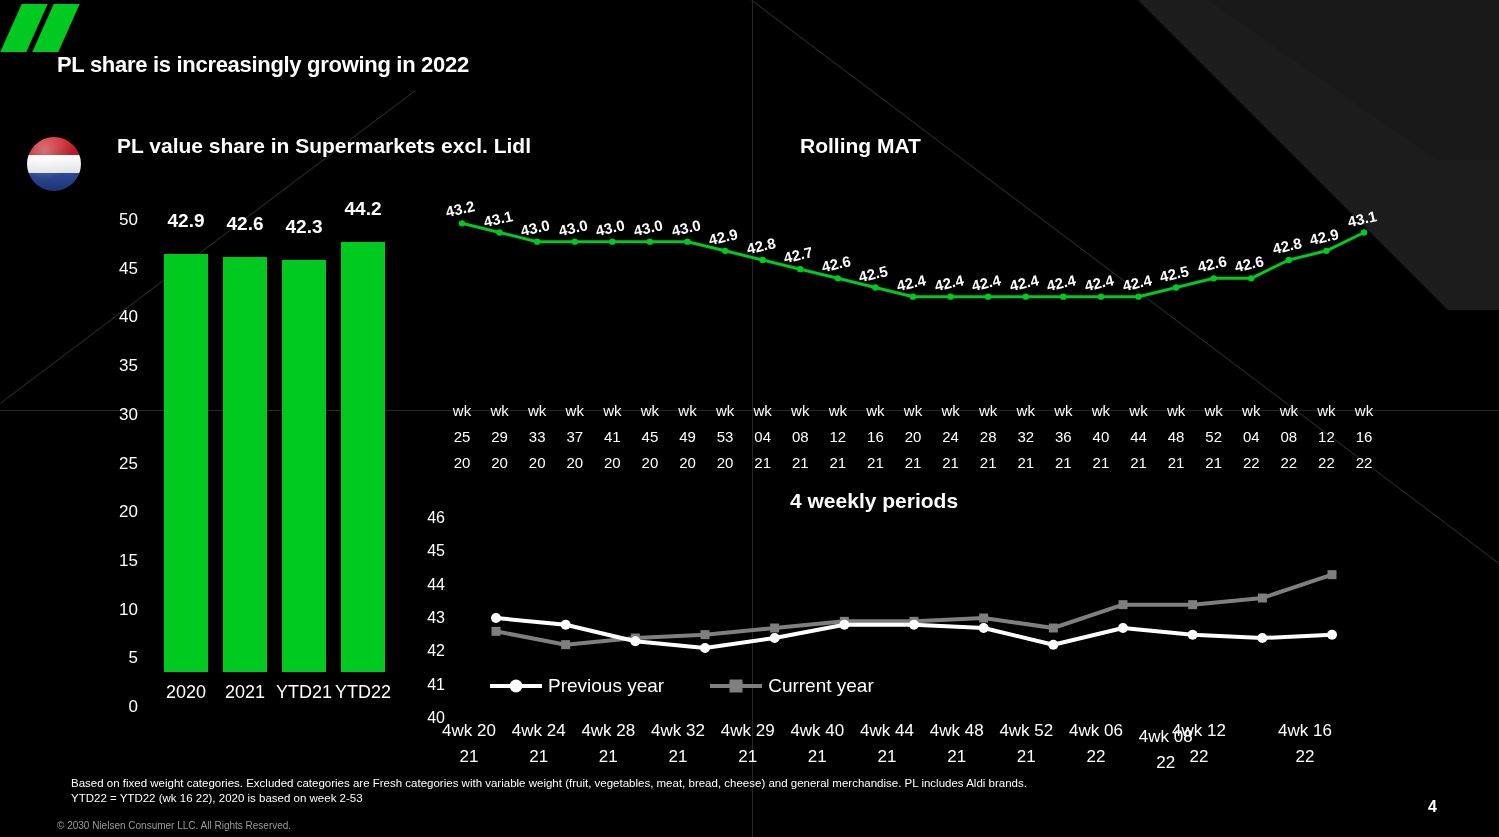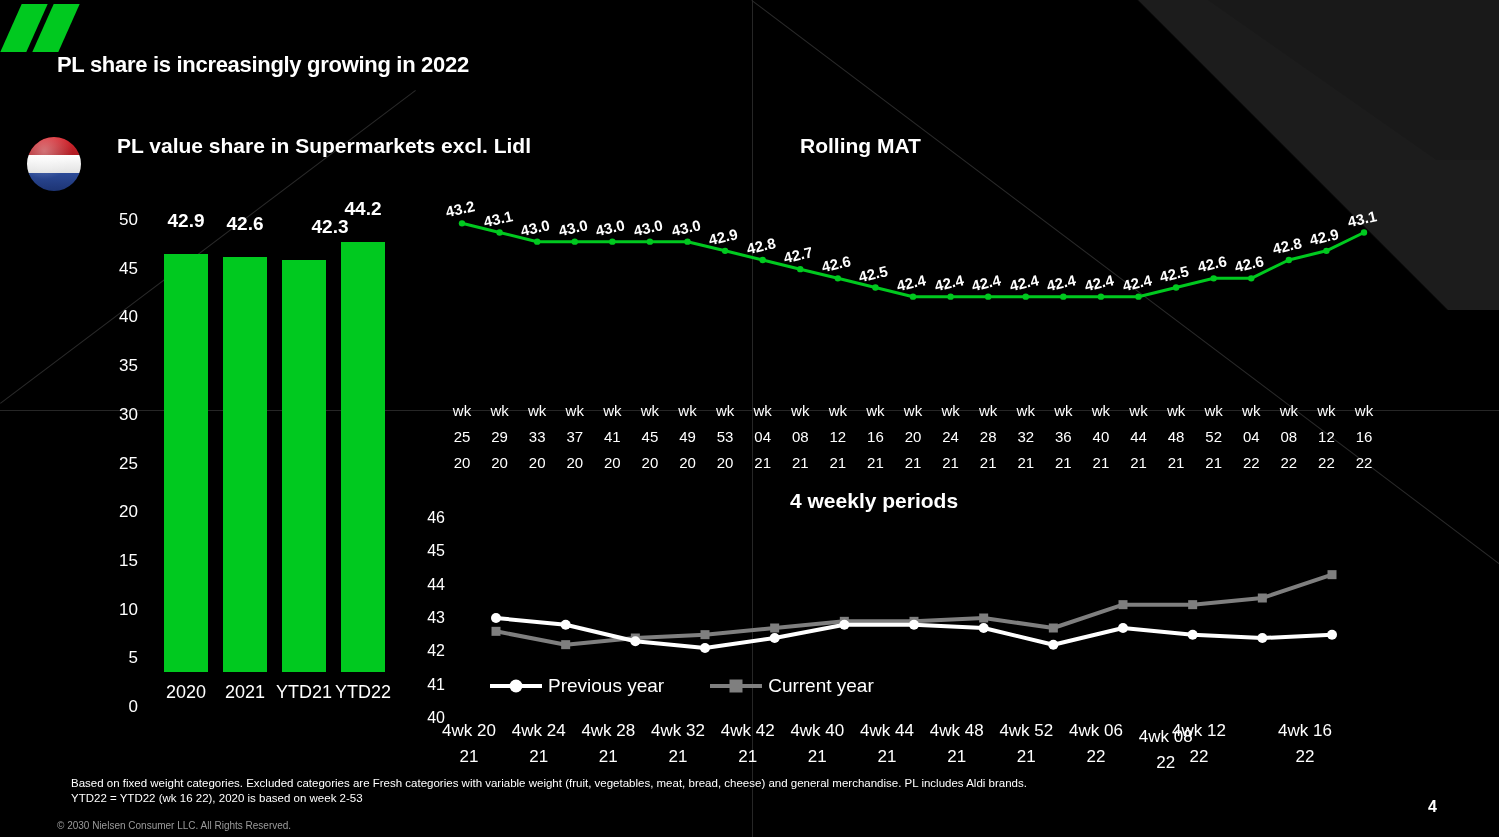--- a/index.html
+++ b/index.html
@@ -117,21 +117,21 @@
           <div class="bar-val" style="bottom: 417.846px;">42.9</div>
           <div class="bar-cat">2020</div>
         </div>
         <div class="bar-col" style="left: 71px;">
           <div class="bar-rect" style="height: 414.924px; background: rgb(0, 201, 31);"></div>
           <div class="bar-val" style="bottom: 414.924px;">42.6</div>
           <div class="bar-cat">2021</div>
         </div>
         <div class="bar-col" style="left: 130px;">
           <div class="bar-rect" style="height: 412.002px; background: rgb(0, 201, 31);"></div>
-          <div class="bar-val" style="bottom: 412.002px; margin-left: 26px;">42.3</div>
+          <div class="bar-val" style="bottom: 412.002px;">42.3</div>
           <div class="bar-cat">YTD21</div>
         </div>
         <div class="bar-col" style="left: 189px;">
           <div class="bar-rect" style="height: 430.508px; background: rgb(0, 201, 31);"></div>
           <div class="bar-val" style="bottom: 430.508px;">44.2</div>
           <div class="bar-cat">YTD22</div>
         </div>
       </div>
   <div class="bar-ytick" style="top: 487px;">0</div>
       <div class="bar-ytick" style="top: 438.3px;">5</div>
@@ -396,21 +396,21 @@
       </div>
       <div class="t" style="left: 148.333px;">
         <div>4wk 28</div>
         <div>21</div>
       </div>
       <div class="t" style="left: 218px;">
         <div>4wk 32</div>
         <div>21</div>
       </div>
       <div class="t" style="left: 287.667px;">
-        <div>4wk 42</div>
+        <div>4wk 29</div>
         <div>21</div>
       </div>
       <div class="t" style="left: 357.333px;">
         <div>4wk 40</div>
         <div>21</div>
       </div>
       <div class="t" style="left: 427px;">
         <div>4wk 44</div>
         <div>21</div>
       </div>

